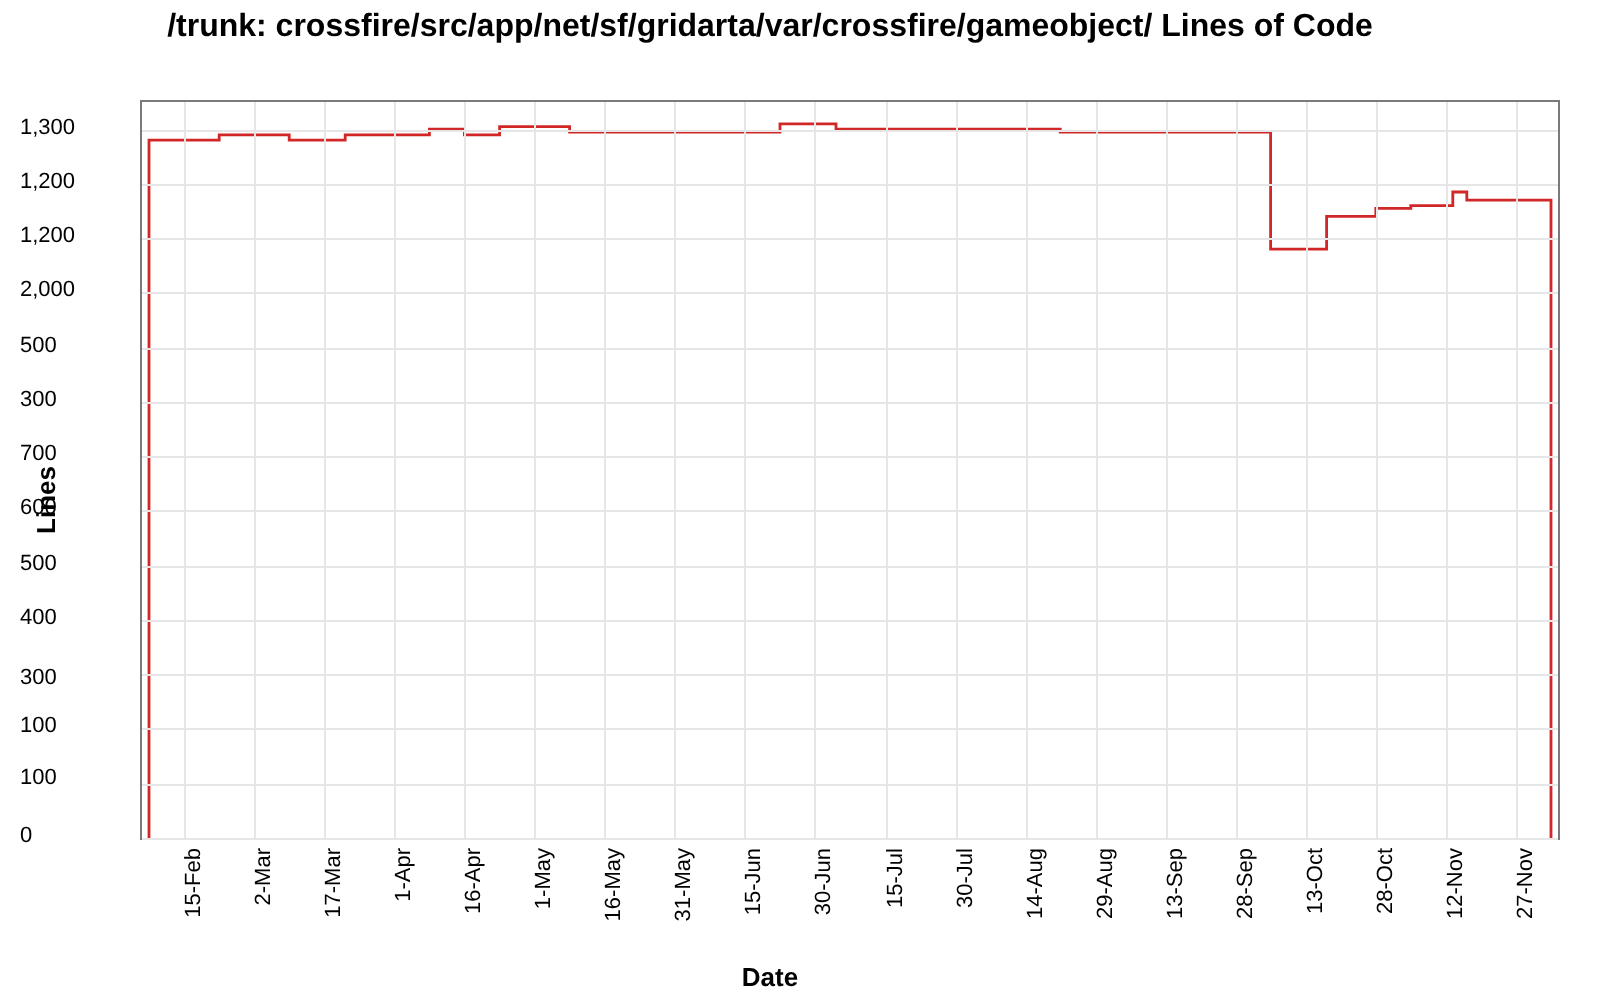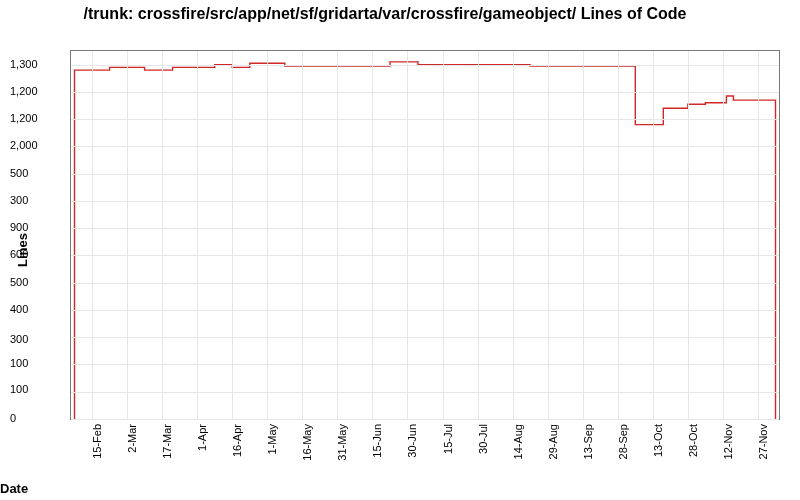--- a/index.html
+++ b/index.html
@@ -36,21 +36,21 @@
     transform-origin: center;
     font-weight: bold;
     font-size: 13px;
     color: #000;
   }
   .x-label {
     position: absolute;
     bottom: 4px;
     left: 0;
     right: 0;
-    text-align: left;
+    text-align: center;
     font-weight: bold;
     font-size: 13px;
     color: #000;
   }
   .plot {
     position: absolute;
     left: 70px;
     top: 50px;
     width: 710px;
     height: 370px;
@@ -149,21 +149,21 @@
       <div class="grid-v" style="left: 686.97px;"></div>
     </div>
 
 <div class="tick-y" style="top: 418px;">0</div>
     <div class="tick-y" style="top: 389px;">100</div>
     <div class="tick-y" style="top: 363.481px;">100</div>
     <div class="tick-y" style="top: 339px;">300</div>
     <div class="tick-y" style="top: 308.963px;">400</div>
     <div class="tick-y" style="top: 281.704px;">500</div>
     <div class="tick-y" style="top: 254.444px;">600</div>
-    <div class="tick-y" style="top: 227.185px;">900</div>
+    <div class="tick-y" style="top: 227.185px;">700</div>
     <div class="tick-y" style="top: 199.926px;">300</div>
     <div class="tick-y" style="top: 172.667px;">500</div>
     <div class="tick-y" style="top: 145.407px;">2,000</div>
     <div class="tick-y" style="top: 118.148px;">1,200</div>
     <div class="tick-y" style="top: 90.8889px;">1,200</div>
     <div class="tick-y" style="top: 63.6296px;">1,300</div>
     <div class="tick-x" style="left: 91.0297px;">15-Feb</div>
     <div class="tick-x" style="left: 126.079px;">2-Mar</div>
     <div class="tick-x" style="left: 161.129px;">17-Mar</div>
     <div class="tick-x" style="left: 196.178px;">1-Apr</div>

